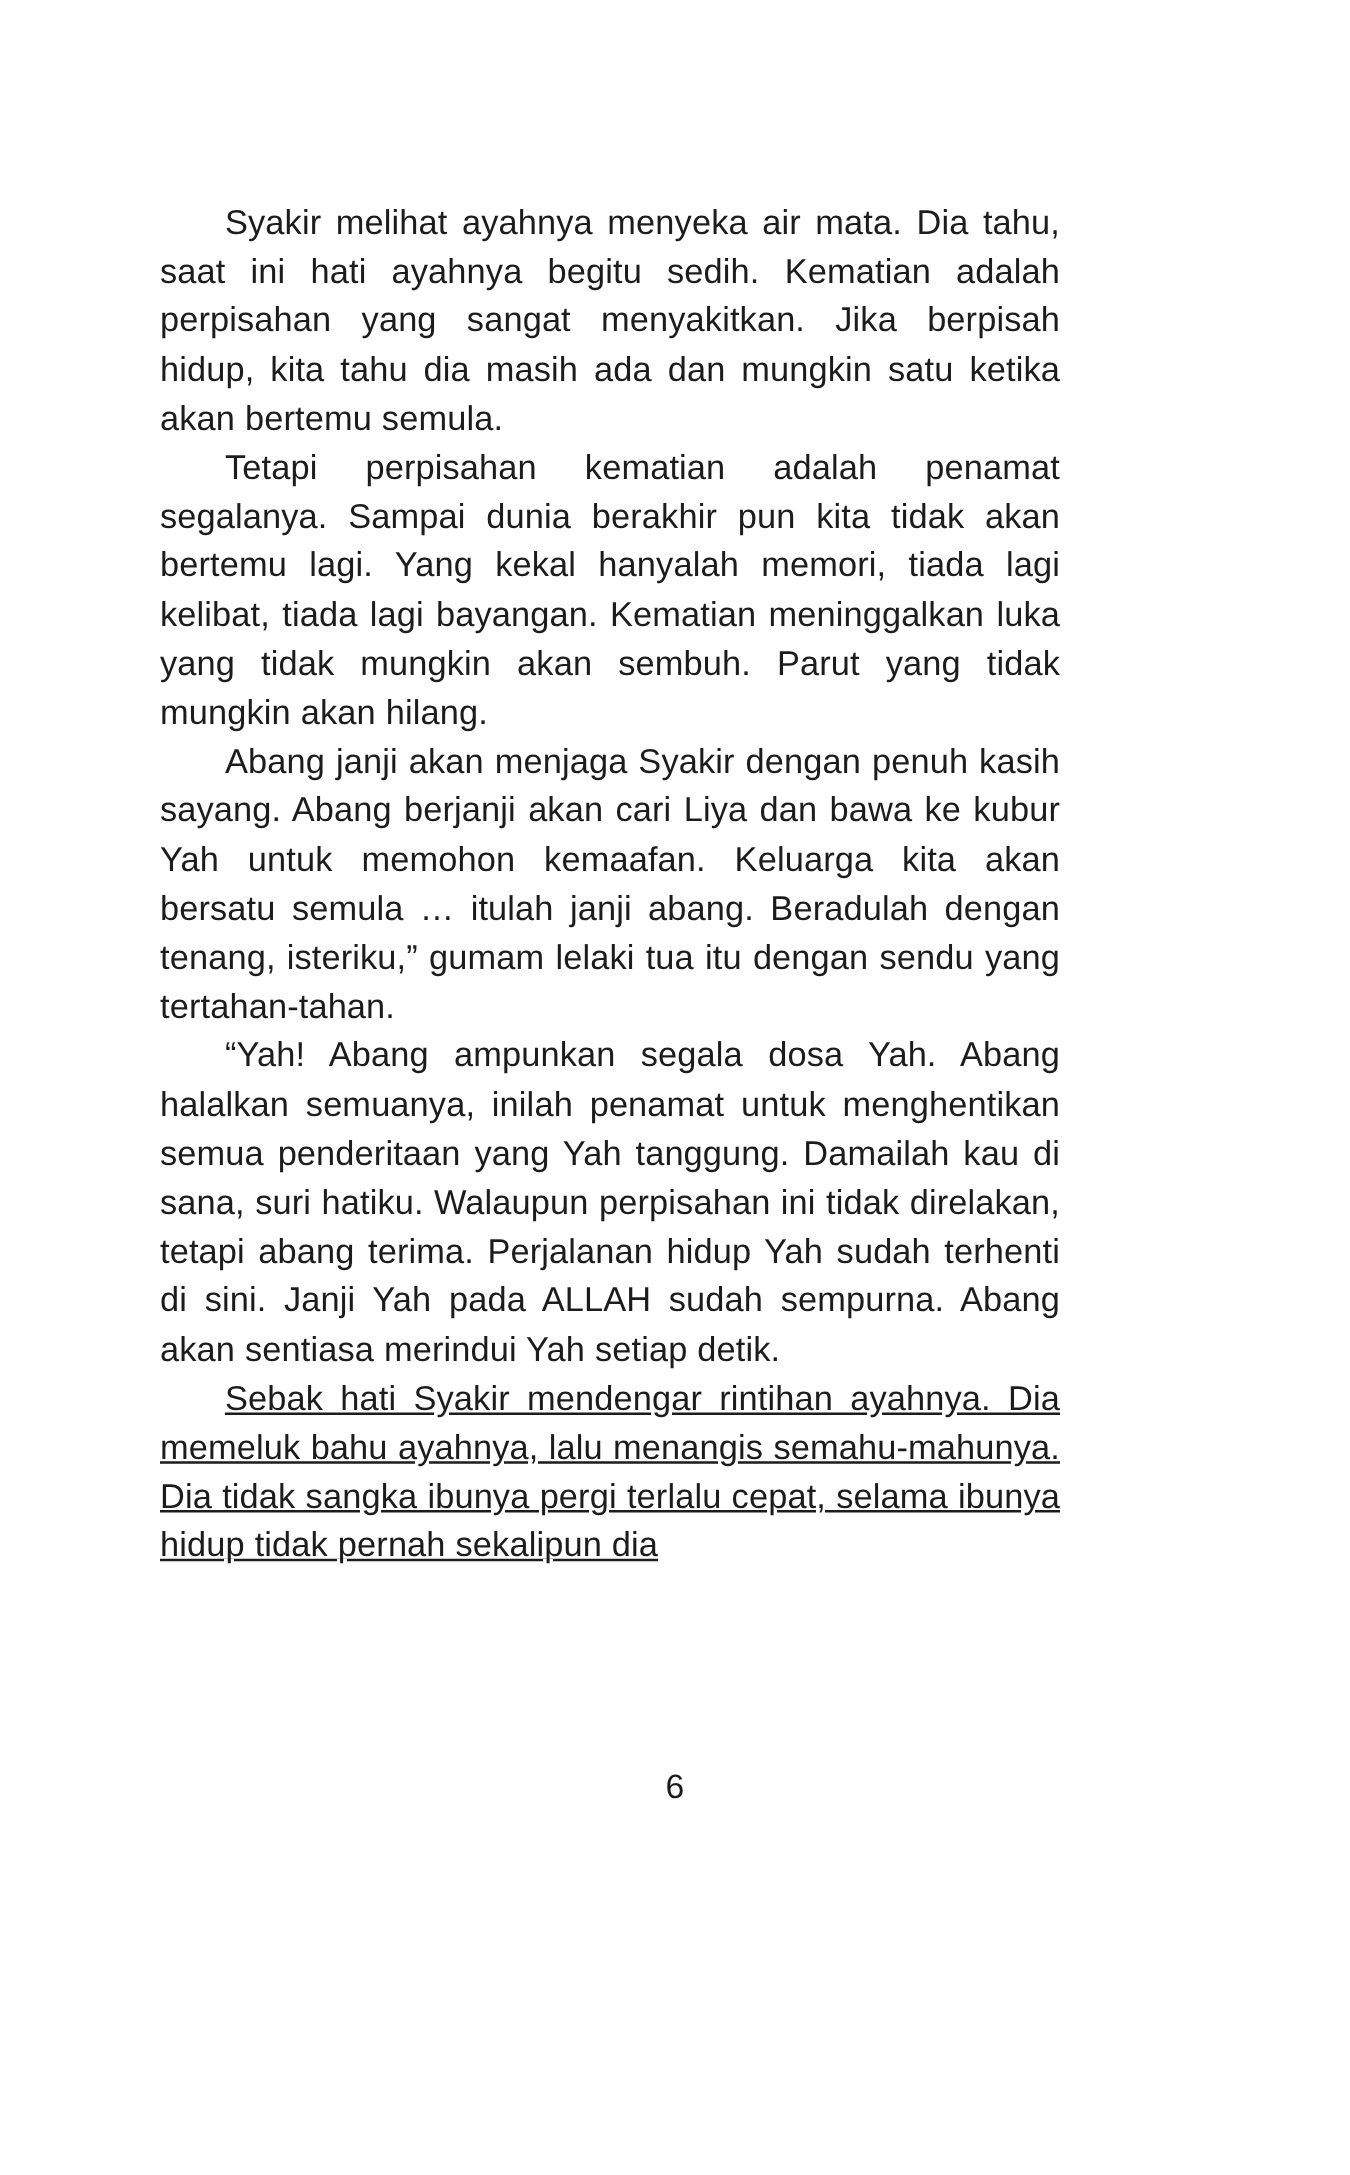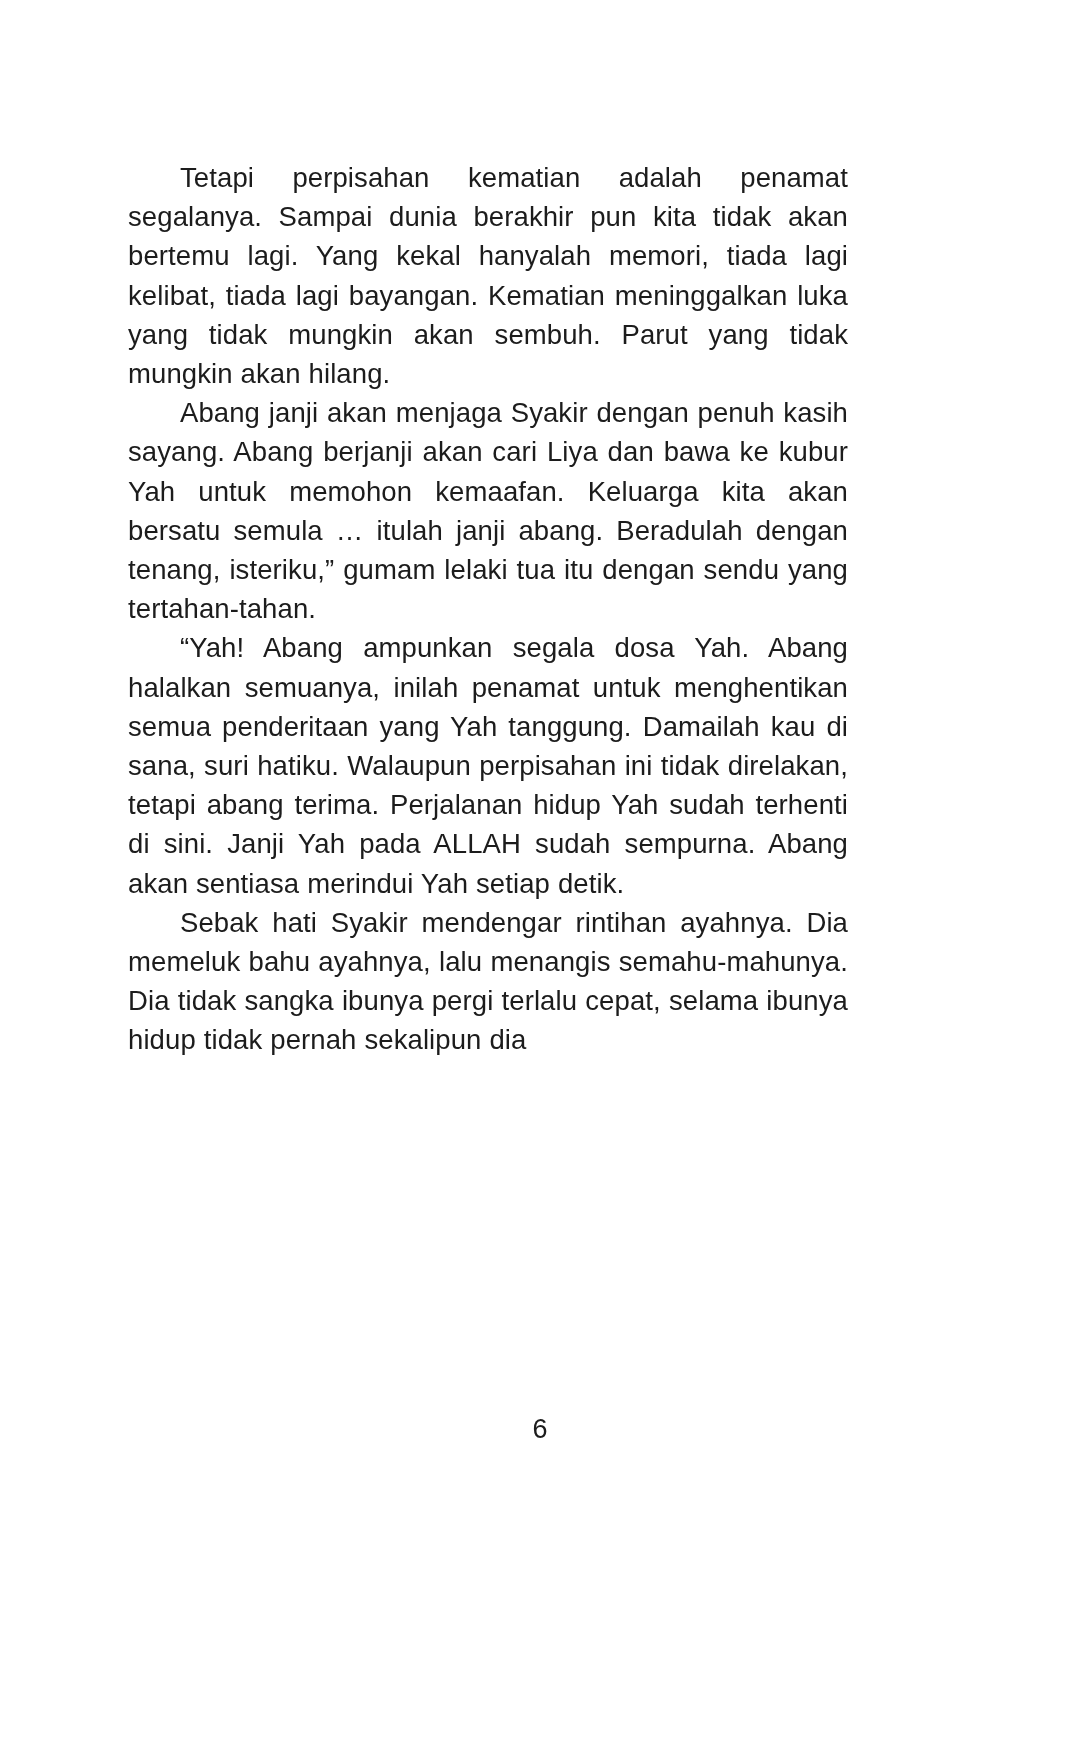--- a/index.html
+++ b/index.html
@@ -42,39 +42,41 @@
     word-spacing: 0.2px;
     color: #1c1c1c;
     text-indent: 52px;
     -webkit-hyphens: none;
     hyphens: none;
   }
 
   
   .para.last {
     text-align: justify;
+    text-decoration: underline;
   }
 
   .page-number {
     position: absolute;
     left: 0;
     top: 1412px;
     width: 1080px;
     text-align: center;
     font-size: 27px;
     line-height: 34px;
     color: #1c1c1c;
   }
 </style>
 </head>
 <body>
 
 <div class="page">
 
   <div class="text-block">
+    <p class="para">Syakir melihat ayahnya menyeka air mata. Dia tahu, saat ini hati ayahnya begitu sedih. Kematian adalah perpisahan yang sangat menyakitkan. Jika berpisah hidup, kita tahu dia masih ada dan mungkin satu ketika akan bertemu semula.</p>
     <p class="para">Tetapi perpisahan kematian adalah penamat segalanya. Sampai dunia berakhir pun kita tidak akan bertemu lagi. Yang kekal hanyalah memori, tiada lagi kelibat, tiada lagi bayangan. Kematian meninggalkan luka yang tidak mungkin akan sembuh. Parut yang tidak mungkin akan hilang.</p>
     <p class="para">Abang janji akan menjaga Syakir dengan penuh kasih sayang. Abang berjanji akan cari Liya dan bawa ke kubur Yah untuk memohon kemaafan. Keluarga kita akan bersatu semula … itulah janji abang. Beradulah dengan tenang, isteriku,” gumam lelaki tua itu dengan sendu yang tertahan-tahan.</p>
     <p class="para">“Yah! Abang ampunkan segala dosa Yah. Abang halalkan semuanya, inilah penamat untuk menghentikan semua penderitaan yang Yah tanggung. Damailah kau di sana, suri hatiku. Walaupun perpisahan ini tidak direlakan, tetapi abang terima. Perjalanan hidup Yah sudah terhenti di sini. Janji Yah pada ALLAH sudah sempurna. Abang akan sentiasa merindui Yah setiap detik.</p>
     <p class="para last">Sebak hati Syakir mendengar rintihan ayahnya. Dia memeluk bahu ayahnya, lalu menangis semahu-mahunya. Dia tidak sangka ibunya pergi terlalu cepat, selama ibunya hidup tidak pernah sekalipun dia</p>
   </div>
 
   <div class="page-number">6</div>
 
 </div>
 

